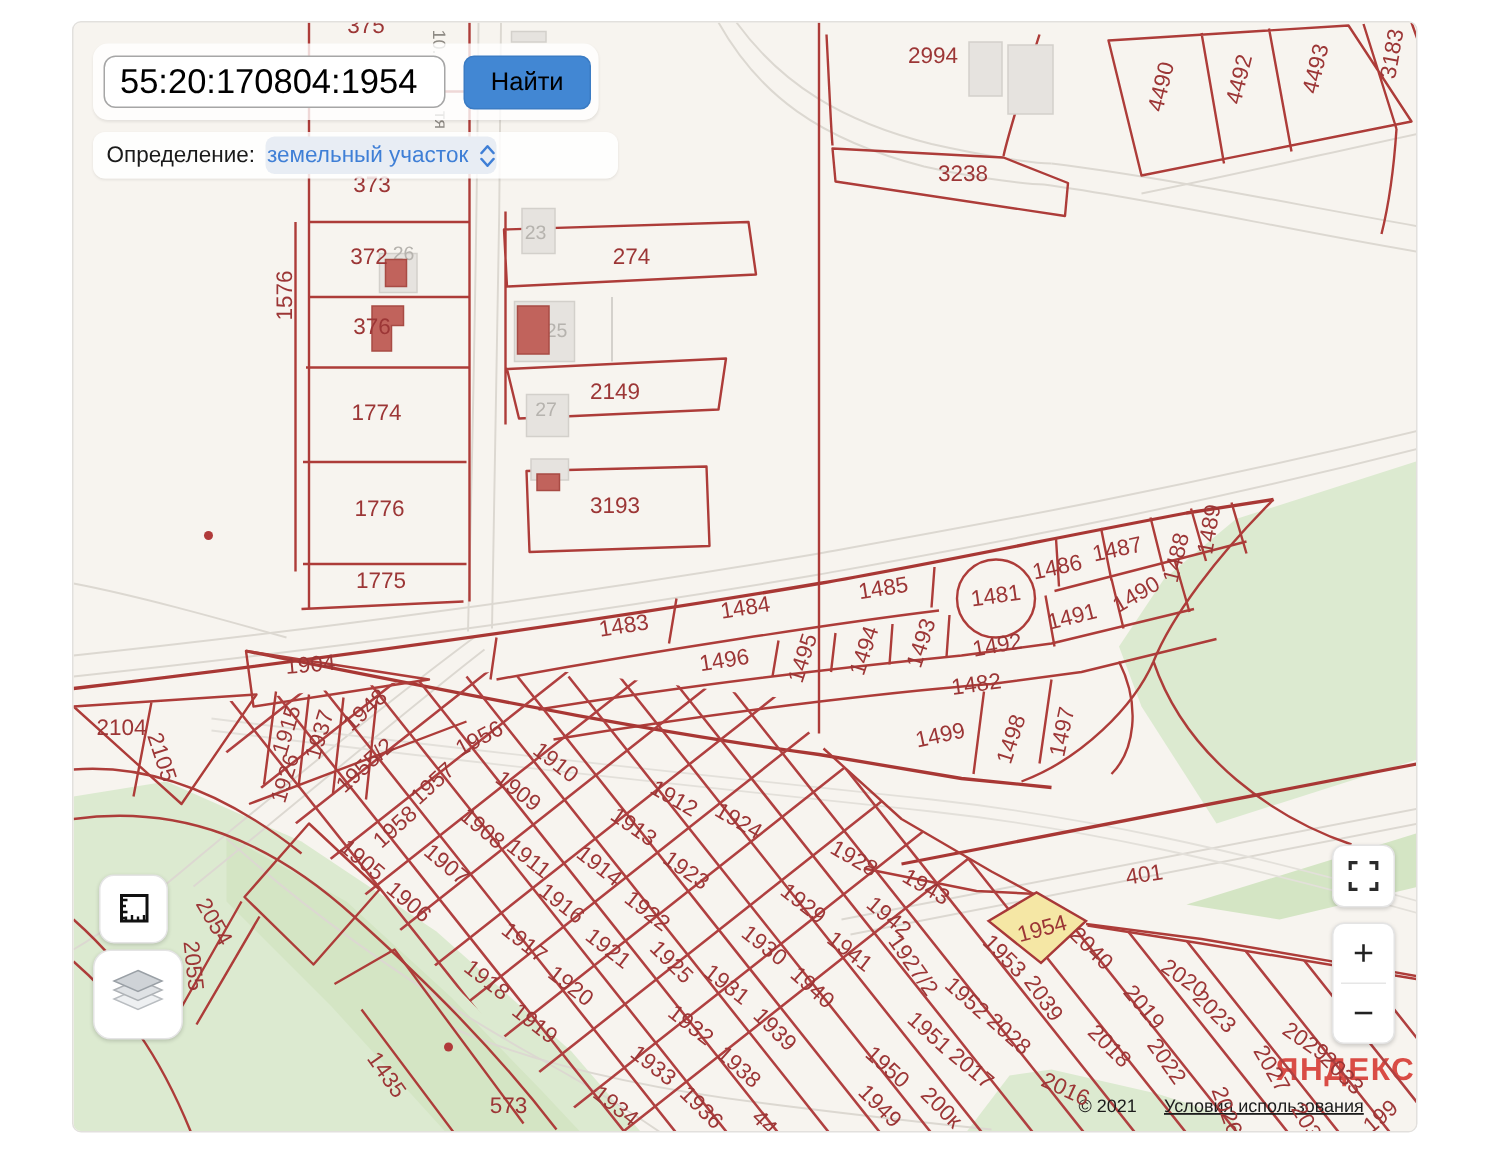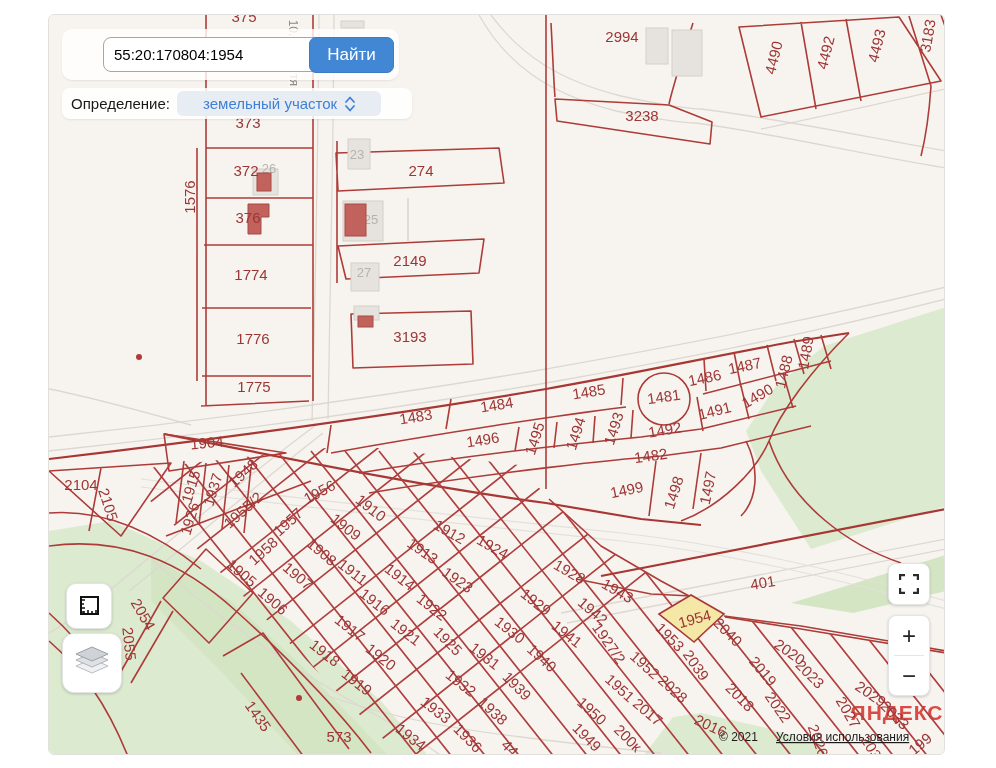--- a/index.html
+++ b/index.html
@@ -25,30 +25,30 @@
   .blabel{font-size:13px;fill:#b6b3ae;text-anchor:middle;dominant-baseline:middle;}
   .slabel{font-size:12px;fill:#8e8a84;text-anchor:middle;dominant-baseline:middle;}
   .ylogo{font-size:21px;font-weight:bold;fill:#d6352e;opacity:.88;text-anchor:middle;letter-spacing:1px;}
   .copy{font-size:12px;fill:#1c1c1c;}
   .link{text-decoration:underline;}
   
   .card{position:absolute;background:rgba(255,255,255,.8);border-radius:10px;
         box-shadow:0 1px 2px rgba(0,0,0,.08);}
   #search-card{left:62px;top:29px;width:337px;height:51px;}
   #search-input{position:absolute;left:69px;top:37px;width:228px;height:35px;box-sizing:border-box;
-    border:1.5px solid #a6a6a6;border-radius:8px;font-size:15px;padding:0 10px;color:#000;background:#fff;
-    font-family:"Liberation Sans",sans-serif;margin-left:34px;}
+    border:1.5px solid #a6a6a6;border-radius:8px;font-size:23px;padding:0 10px;color:#000;background:#fff;
+    font-family:"Liberation Sans",sans-serif;}
   #find-button{position:absolute;left:309px;top:37px;width:85px;height:36px;background:#4287d3;
-    border:1px solid #3b7cc4;border-radius:7px;color:#ffffff;font-size:17px;cursor:pointer;
+    border:1px solid #3b7cc4;border-radius:7px;color:#000000;font-size:17px;cursor:pointer;
     font-family:"Liberation Sans",sans-serif;}
   #filter-card{left:62px;top:88px;width:350px;height:31px;border-radius:8px;display:flex;
     align-items:center;padding-left:9px;box-sizing:border-box;background:rgba(255,255,255,.85);}
   #filter-label{font-size:15px;color:#1a1a1a;margin-right:7px;}
   #filter-select{display:flex;align-items:center;gap:8px;background:#e8edf4;border-radius:6px;
-    height:25px;padding:0 26px;color:#3f7fd6;font-size:15px;cursor:pointer;justify-content:center;}
+    height:25px;padding:0 1px;color:#3f7fd6;font-size:15px;cursor:pointer;justify-content:center;}
   .sq-btn{position:absolute;background:#fff;border:1px solid #e4e4e4;border-radius:10px;
     box-shadow:0 1px 3px rgba(0,0,0,.18);display:flex;align-items:center;justify-content:center;cursor:pointer;}
   #ruler-button{left:66px;top:583px;width:44px;height:44px;}
   #layers-button{left:62px;top:633px;width:58px;height:58px;border-radius:12px;}
   #fullscreen-button{left:888px;top:563px;width:40px;height:40px;border-radius:8px;}
   #zoom-control{position:absolute;left:888px;top:615px;width:40px;height:79px;background:#fff;
     border:1px solid #e4e4e4;border-radius:8px;box-shadow:0 1px 3px rgba(0,0,0,.18);
     display:flex;flex-direction:column;}
   .zoom-half{flex:1;display:flex;align-items:center;justify-content:center;font-size:24px;
     color:#222;cursor:pointer;user-select:none;}

